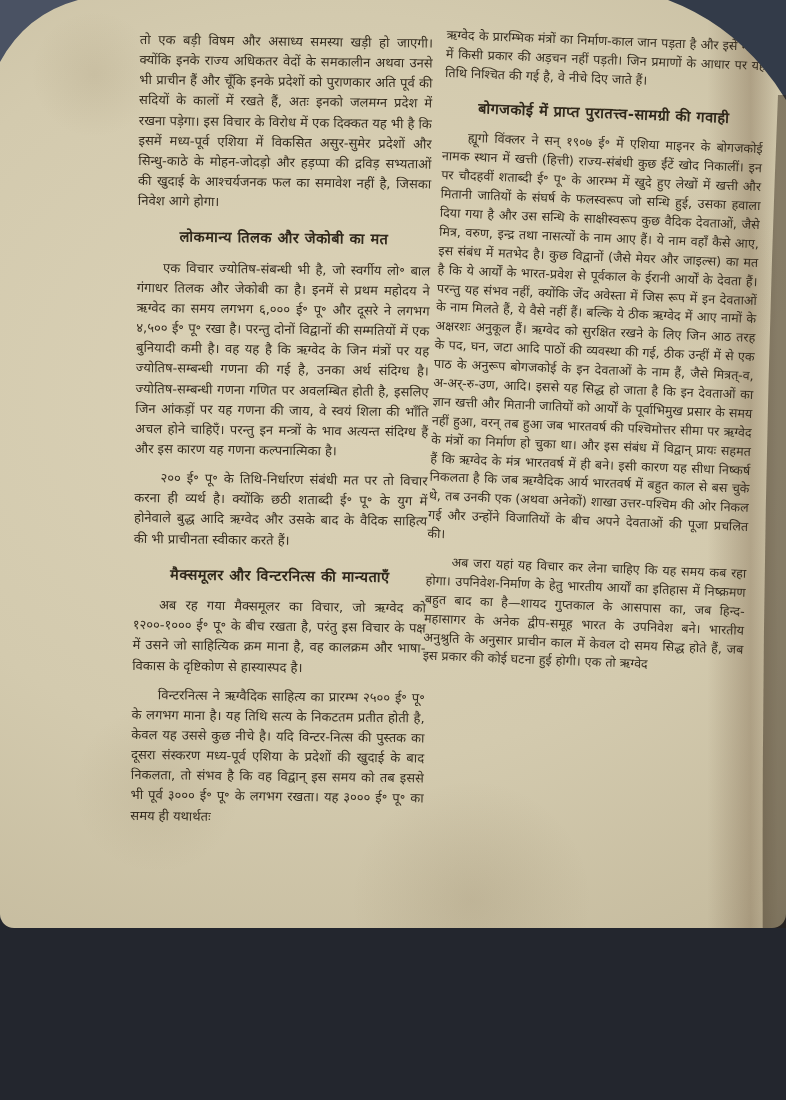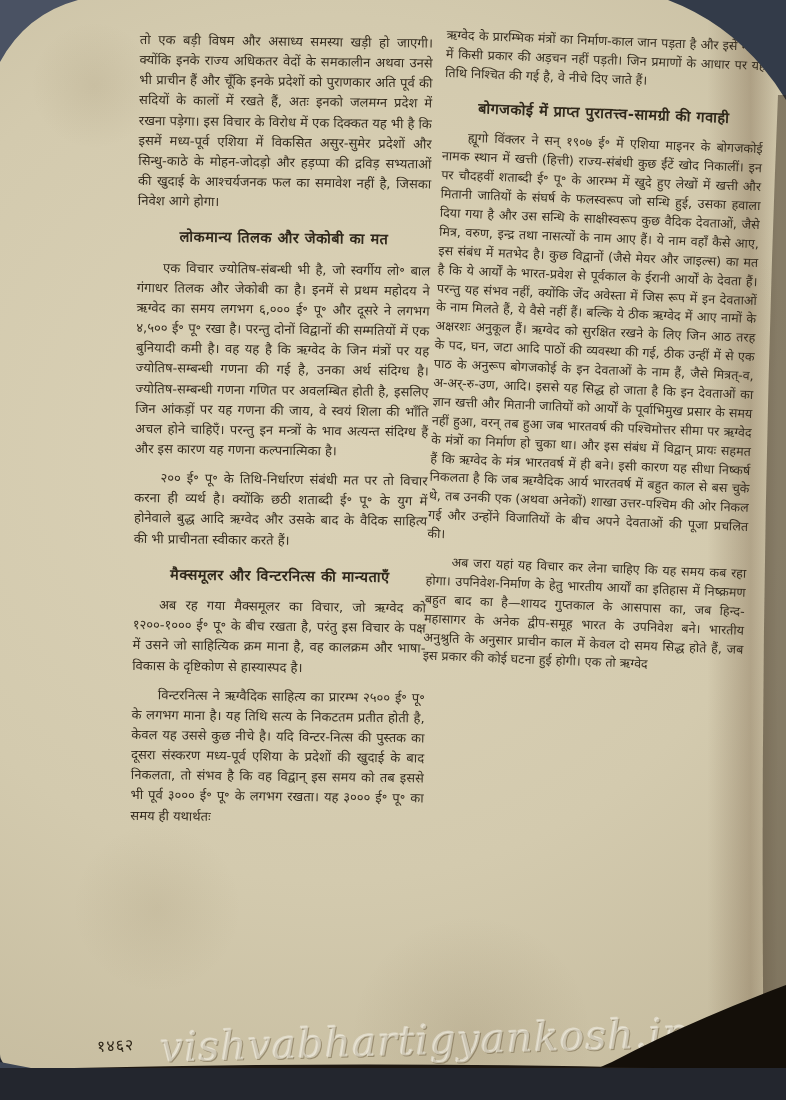--- a/index.html
+++ b/index.html
@@ -1,17 +1,17 @@
 <!DOCTYPE html>
 <html lang="hi"><head>
 <meta charset="utf-8">
 <style>
   html,body{margin:0;padding:0;background:#23262e;}
   #canvas{
-    position:relative;width:786px;height:1068px;overflow:hidden;
+    position:relative;width:786px;height:928px;overflow:hidden;
     background:#23262e;
     font-family:"DejaVu Sans","Liberation Sans",sans-serif;
   }
   .paper{
     position:absolute;inset:0;
     background:
       linear-gradient(to right, rgba(120,95,60,0) 90%, rgba(90,65,40,.28) 95.5%, rgba(120,95,60,0) 99%),
       radial-gradient(ellipse 130% 90% at 42% 42%, #dbd2b7 0%, #d3caae 45%, #c6bc9f 75%, #b0a488 95%, #9c8f73 100%);
     border-radius:14px;
   }

